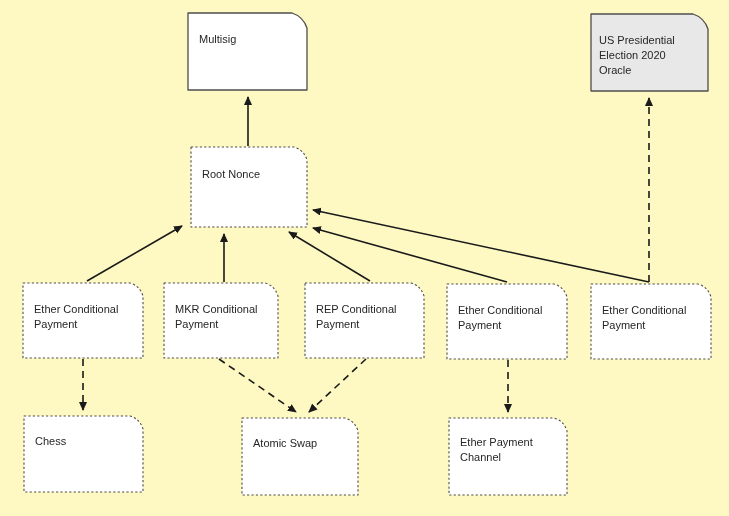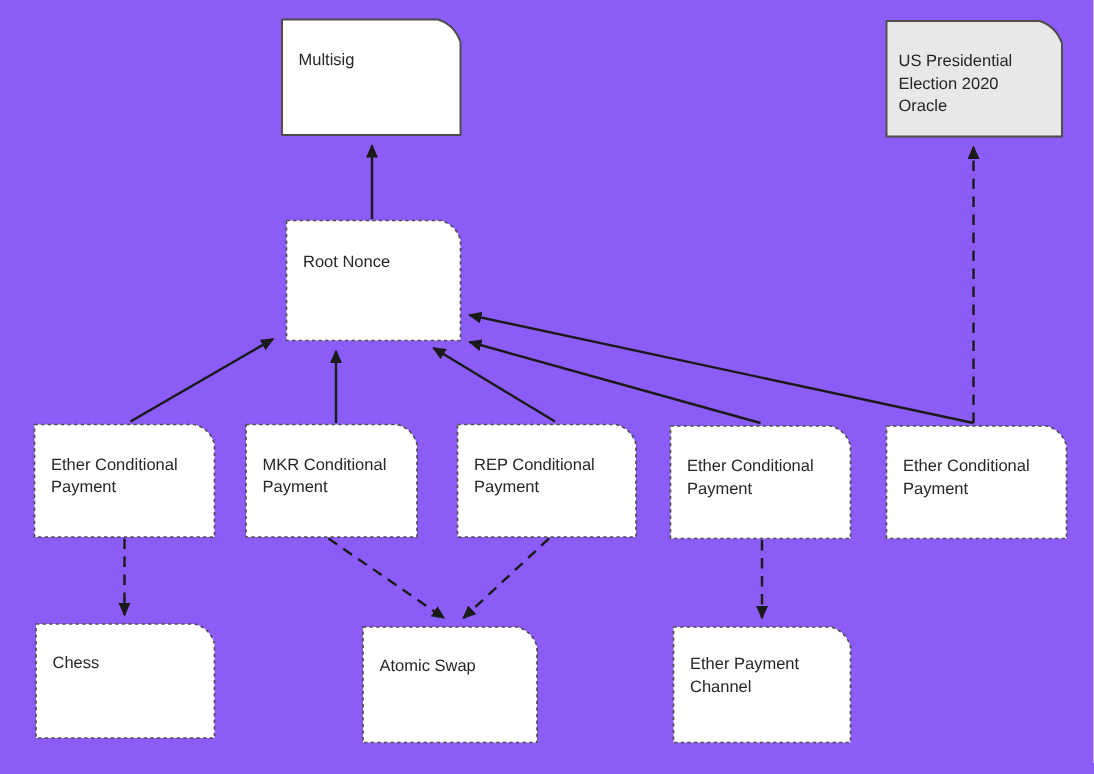--- a/index.html
+++ b/index.html
@@ -4,21 +4,21 @@
 <style>
   html, body {
     margin: 0;
     padding: 0;
     background: #ffffff;
   }
   .canvas {
     position: relative;
     width: 729px;
     height: 516px;
-    background: #8b5cf6;
+    background: #fef9c3;
     overflow: hidden;
   }
   svg {
     display: block;
   }
   .node-label {
     font-family: "Liberation Sans", sans-serif;
     font-size: 11px;
     fill: #262626;
   }

